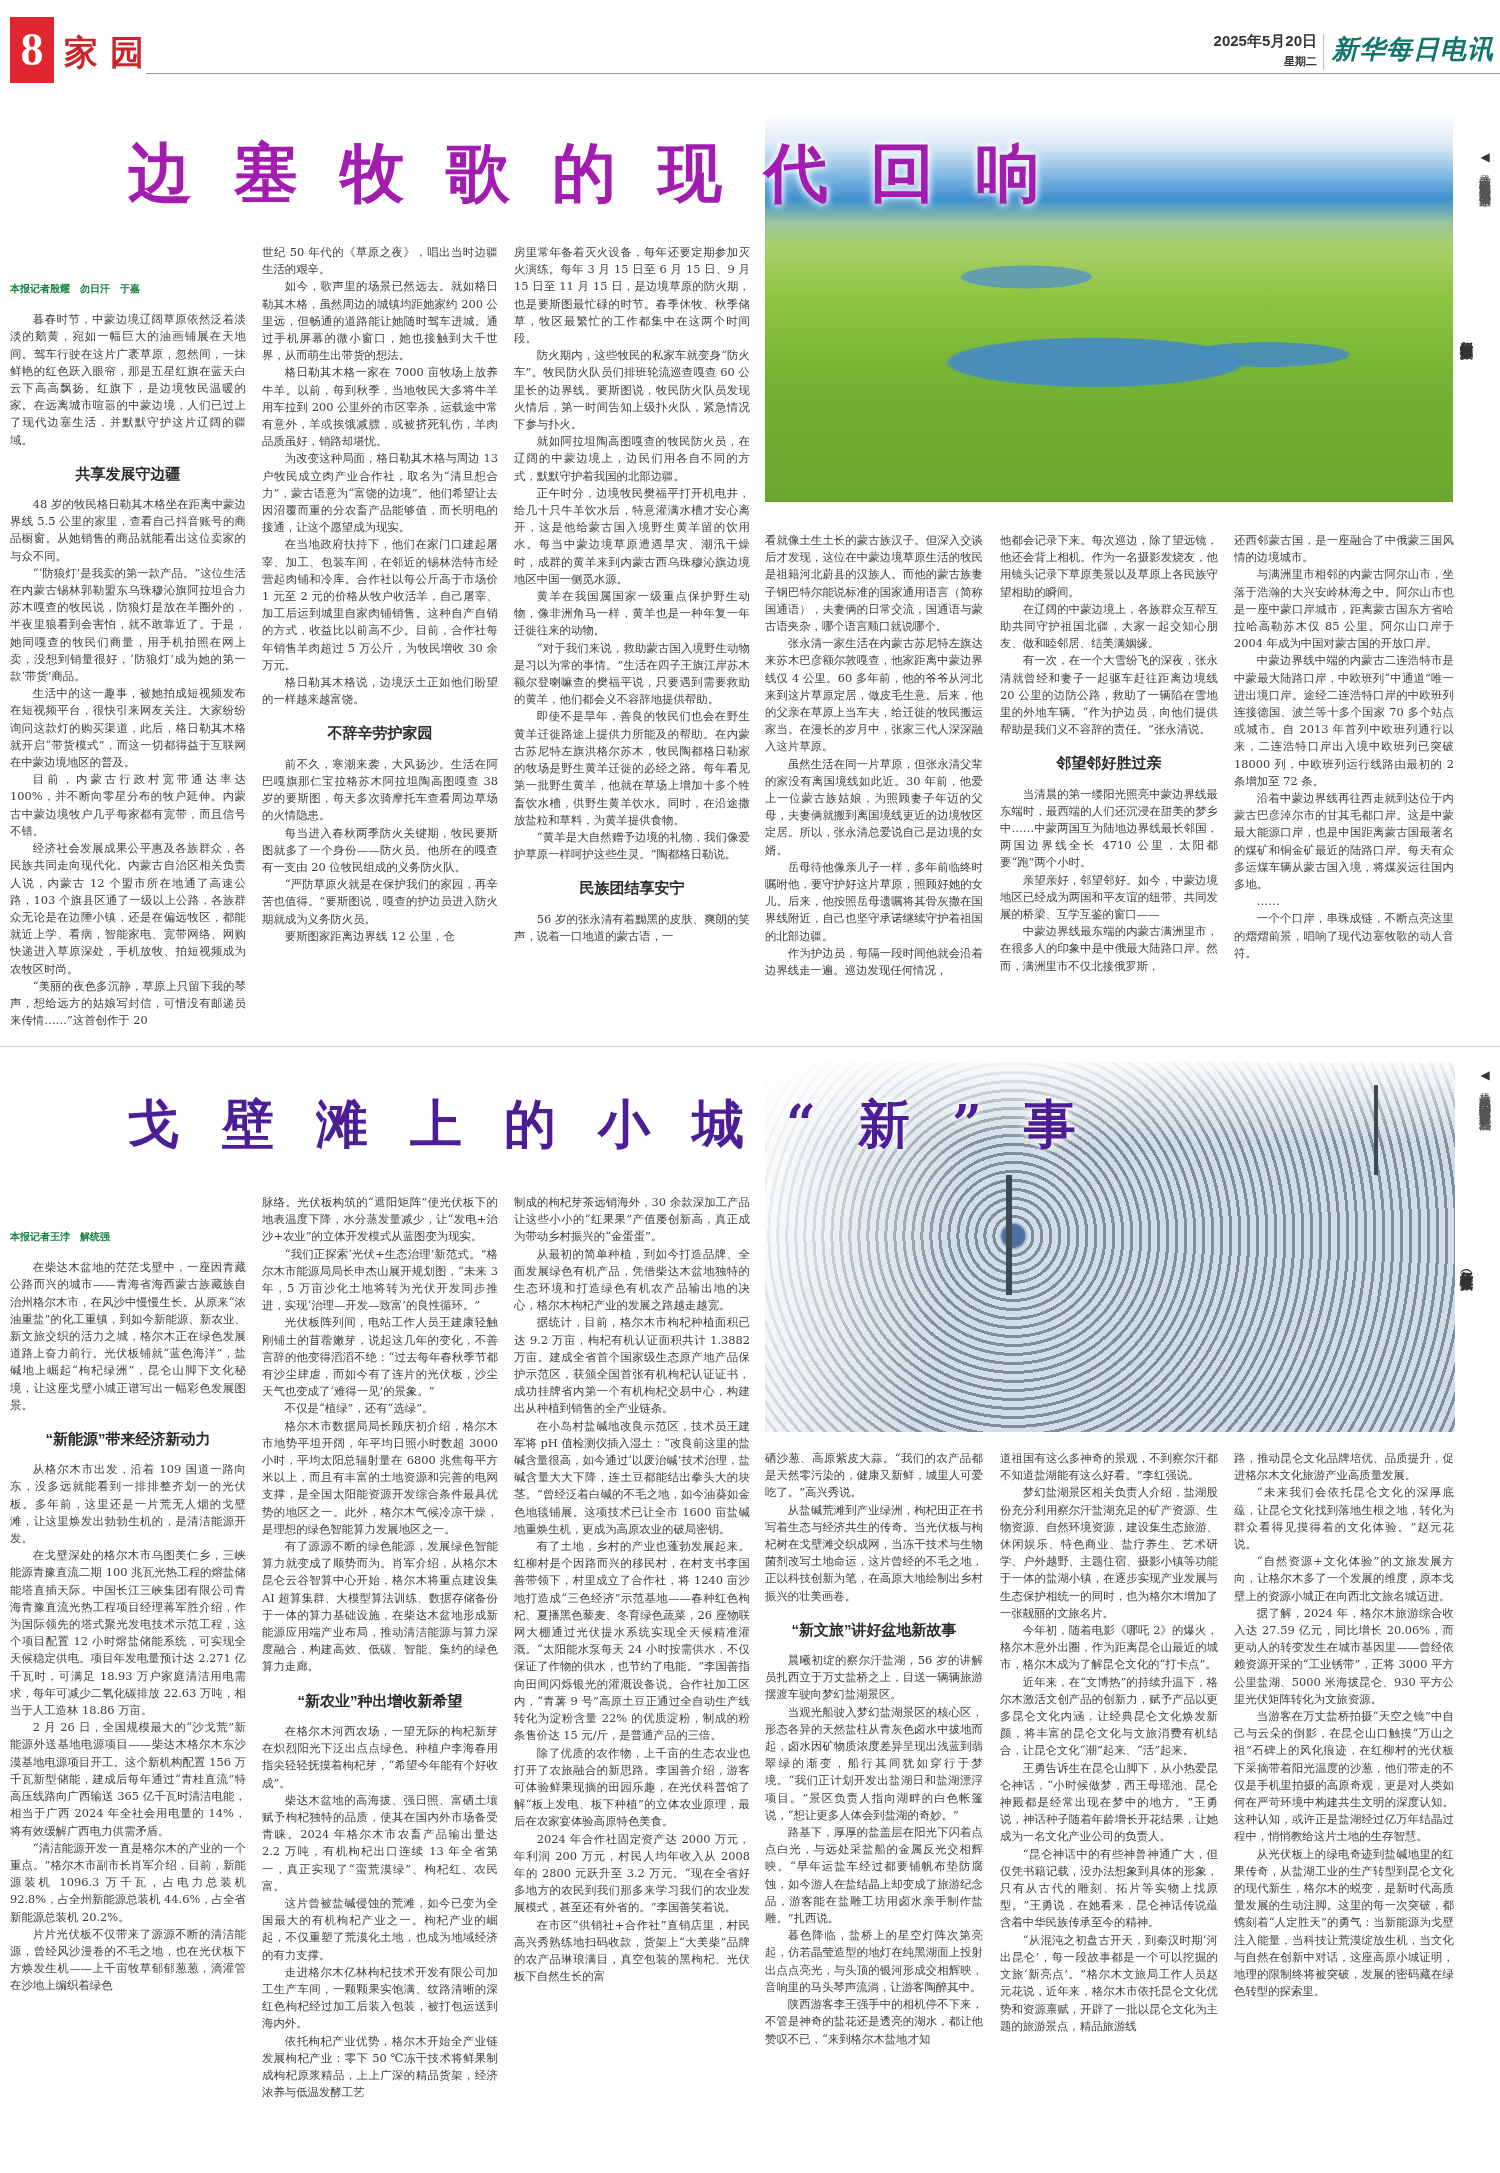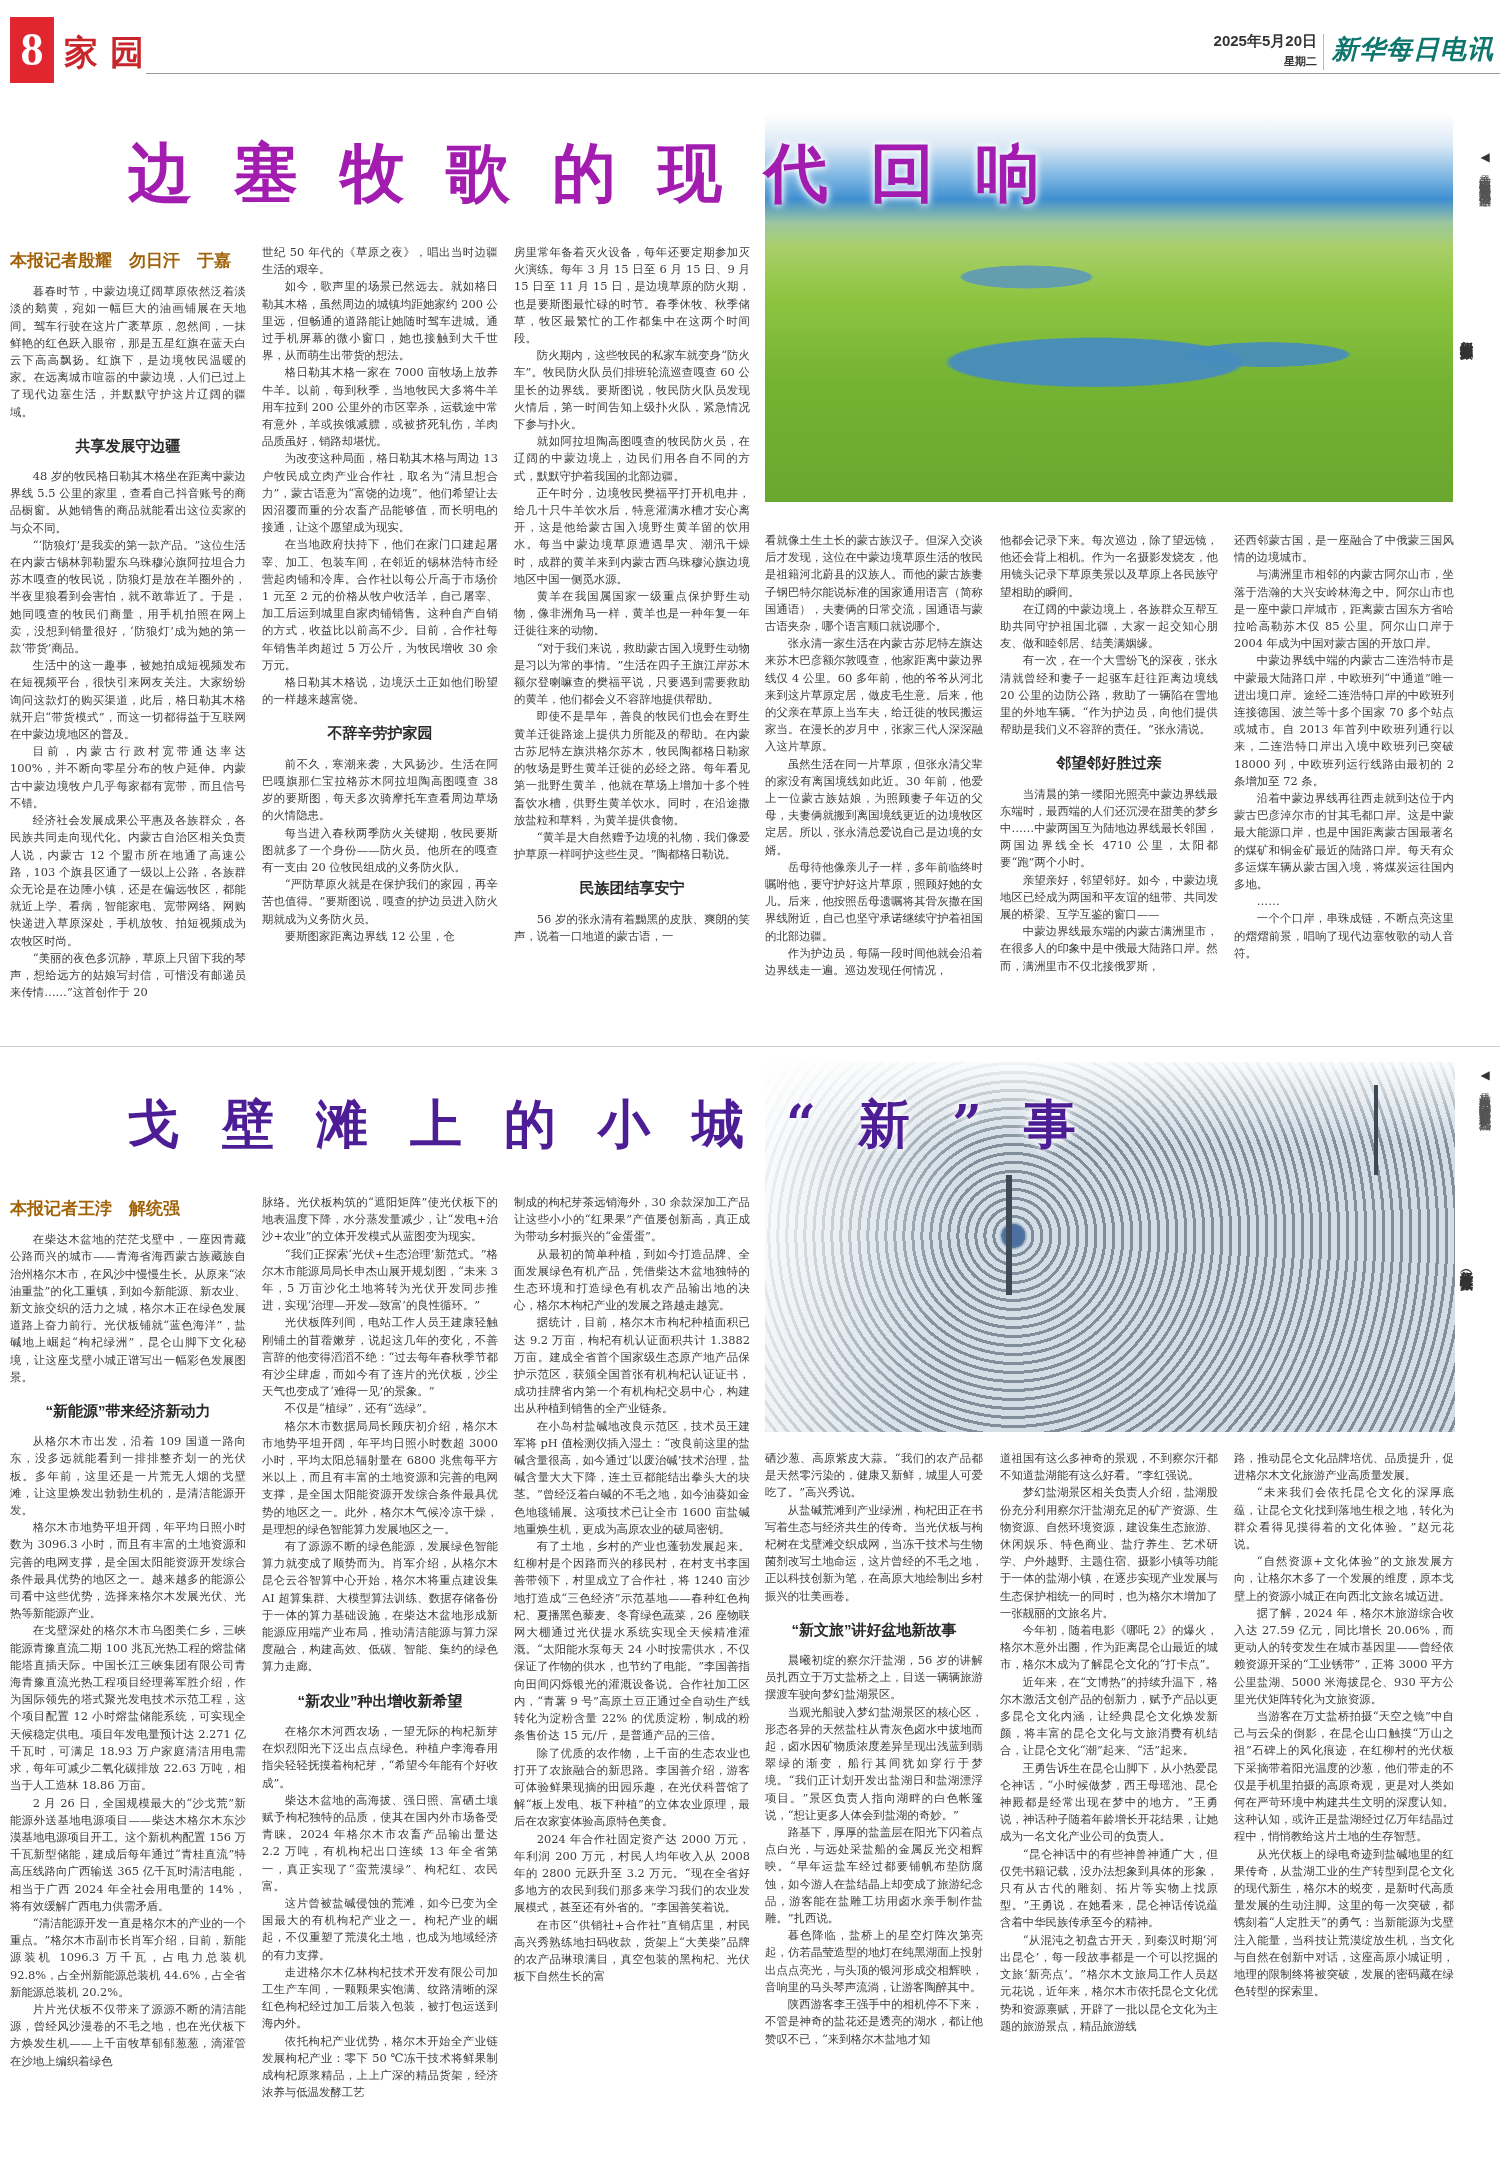--- a/index.html
+++ b/index.html
@@ -42,21 +42,21 @@
     background: linear-gradient(100deg, rgba(255,255,255,0.95) 0%, rgba(255,255,255,0.6) 12%, rgba(255,255,255,0) 30%),
                 linear-gradient(180deg, rgba(255,255,255,0.9) 0%, rgba(255,255,255,0) 22%); }
   .photo-tower { position: absolute; width: 6px; background: #3c4a57; z-index: 2; }
 
   .vcaption { position: absolute; writing-mode: vertical-rl; font-size: 12px; line-height: 14px; color: #555; letter-spacing: 1px; }
   .vcaption .tri { font-size: 12px; color: #333; }
   .vcredit { position: absolute; writing-mode: vertical-rl; font-family: "Liberation Sans", sans-serif; font-weight: bold; font-size: 13px; color: #333; letter-spacing: 1px; }
 
   .col { position: absolute; font-size: 11.4px; line-height: 17.2px; color: #3c3c3c; text-align: justify; }
   .col p { text-indent: 2em; margin: 0; }
-  .col .byline { font-family: "Liberation Sans", sans-serif; font-weight: bold; font-size: 17px; color: #a16207; text-indent: 0; margin-bottom: 14px; }
+  .col .byline { font-family: "Liberation Sans", sans-serif; font-weight: bold; font-size: 10px; color: #15803d; text-indent: 0; margin-bottom: 14px; margin-top: 28px; }
   .col h3 { font-family: "Liberation Sans", sans-serif; font-weight: bold; font-size: 15px; color: #2a2a2a; text-align: center; margin: 16px 0 14px; }
   .col .ellipsis { text-indent: 2em; }
 
   .divider { position: absolute; left: 0; width: 1500px; height: 1px; background: #cfcfcf; }
 </style>
 </head>
 <body>
 
 <header class="masthead">
   <div class="page-num">8</div>
@@ -165,21 +165,20 @@
     <span class="tri">◀</span><span>这是格尔木市乌图美仁乡三峡能源青豫直流二期一百兆瓦光热工程。</span>
   </div>
   <div class="vcredit" style="left:1457px;top:210px;">新华社发（杜笑微摄）</div>
 
   <div class="col" style="left:10px;top:150px;width:236px;">
     <div class="byline">本报记者王浡　解统强</div>
     <div>
         <p>在柴达木盆地的茫茫戈壁中，一座因青藏公路而兴的城市——青海省海西蒙古族藏族自治州格尔木市，在风沙中慢慢生长。从原来“浓油重盐”的化工重镇，到如今新能源、新农业、新文旅交织的活力之城，格尔木正在绿色发展道路上奋力前行。光伏板铺就“蓝色海洋”，盐碱地上崛起“枸杞绿洲”，昆仑山脚下文化秘境，让这座戈壁小城正谱写出一幅彩色发展图景。</p>
         <h3>“新能源”带来经济新动力</h3>
         <p>从格尔木市出发，沿着 109 国道一路向东，没多远就能看到一排排整齐划一的光伏板。多年前，这里还是一片荒无人烟的戈壁滩，让这里焕发出勃勃生机的，是清洁能源开发。</p>
-        <p>格尔木市地势平坦开阔，年平均日照小时数为 3096.3 小时，而且有丰富的土地资源和完善的电网支撑，是全国太阳能资源开发综合条件最具优势的地区之一。越来越多的能源公司看中这些优势，选择来格尔木发展光伏、光热等新能源产业。</p>
         <p>在戈壁深处的格尔木市乌图美仁乡，三峡能源青豫直流二期 100 兆瓦光热工程的熔盐储能塔直插天际。中国长江三峡集团有限公司青海青豫直流光热工程项目经理蒋军胜介绍，作为国际领先的塔式聚光发电技术示范工程，这个项目配置 12 小时熔盐储能系统，可实现全天候稳定供电。项目年发电量预计达 2.271 亿千瓦时，可满足 18.93 万户家庭清洁用电需求，每年可减少二氧化碳排放 22.63 万吨，相当于人工造林 18.86 万亩。</p>
         <p>2 月 26 日，全国规模最大的“沙戈荒”新能源外送基地电源项目——柴达木格尔木东沙漠基地电源项目开工。这个新机构配置 156 万千瓦新型储能，建成后每年通过“青桂直流”特高压线路向广西输送 365 亿千瓦时清洁电能，相当于广西 2024 年全社会用电量的 14%，将有效缓解广西电力供需矛盾。</p>
         <p>“清洁能源开发一直是格尔木的产业的一个重点。”格尔木市副市长肖军介绍，目前，新能源装机 1096.3 万千瓦，占电力总装机 92.8%，占全州新能源总装机 44.6%，占全省新能源总装机 20.2%。</p>
         <p>片片光伏板不仅带来了源源不断的清洁能源，曾经风沙漫卷的不毛之地，也在光伏板下方焕发生机——上千亩牧草郁郁葱葱，滴灌管在沙地上编织着绿色</p>
       </div>
   </div>
   <div class="col" style="left:262px;top:144px;width:236px;">
       <div>
         <p style="text-indent: 0px;">脉络。光伏板构筑的“遮阳矩阵”使光伏板下的地表温度下降，水分蒸发量减少，让“发电+治沙+农业”的立体开发模式从蓝图变为现实。</p>
         <p>“我们正探索‘光伏+生态治理’新范式。”格尔木市能源局局长申杰山展开规划图，“未来 3 年，5 万亩沙化土地将转为光伏开发同步推进，实现‘治理—开发—致富’的良性循环。”</p>

